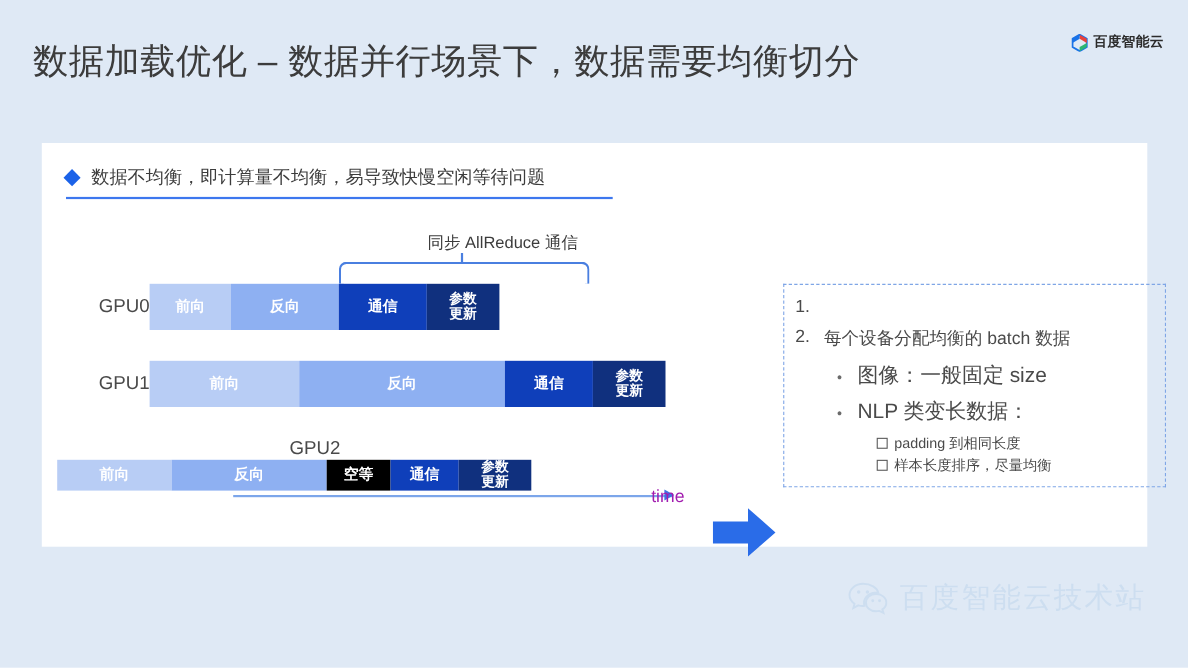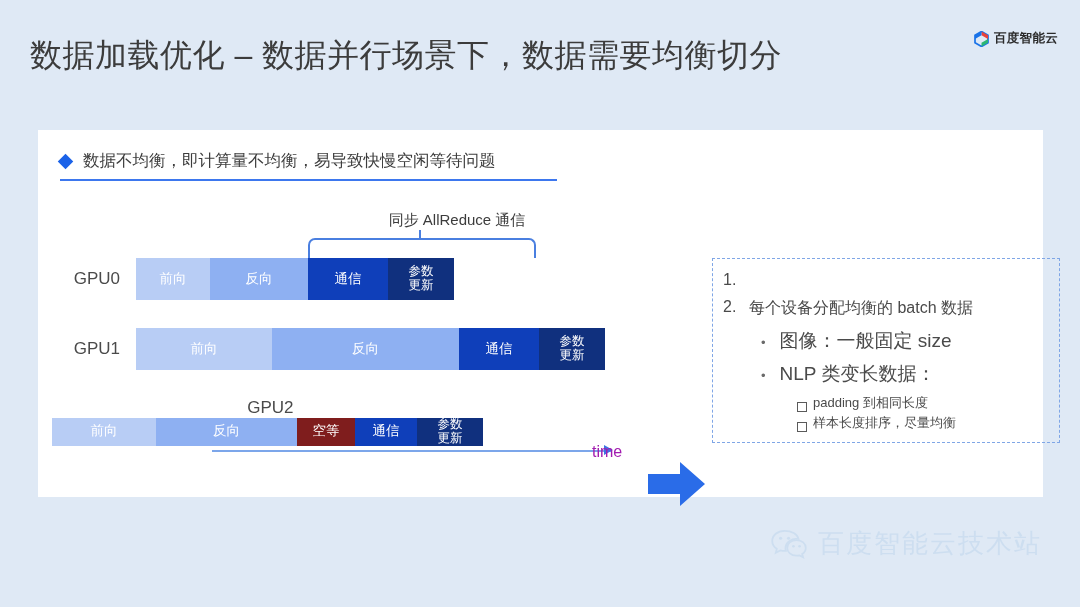--- a/index.html
+++ b/index.html
@@ -43,28 +43,29 @@
   }
   .bracket{
     position:absolute;left:256px;top:108px;width:224px;height:18px;
     border:2px solid #4a7fe0;border-bottom:none;
     border-top-left-radius:7px;border-top-right-radius:7px;
   }
   .bracket-stem{position:absolute;left:367px;top:100px;width:2px;height:10px;background:#4a7fe0;}
 
   .gpu-row{position:absolute;left:0;height:42px;display:flex;align-items:center;}
   .gpu-label{
-    width:84px;text-align:right;padding-right:16px;box-sizing:border-box;
+    width:84px;text-align:right;padding-right:0;box-sizing:border-box;
     font-size:17px;color:#4a4a4a;
   }
   .track{display:flex;height:42px;}
   .seg{
     display:flex;align-items:center;justify-content:center;
     color:#ffffff;font-size:13.5px;line-height:1.1;text-align:right;
     box-sizing:border-box;
+    font-weight:bold;
   }
   .seg.two-line{font-size:12.5px;}
 
   
   #time-axis{position:absolute;left:160px;top:320px;width:400px;height:2px;background:#7ca6ea;}
   #time-arrow{
     position:absolute;left:552px;top:315px;width:0;height:0;
     border-left:9px solid #3f73e3;border-top:5px solid transparent;border-bottom:5px solid transparent;
   }
   #time-label{position:absolute;left:540px;top:313px;font-size:16px;color:#a21caf;}
@@ -76,21 +77,21 @@
   #notes-box{
     position:absolute;left:674px;top:128px;width:348px;height:185px;
     border:1px dashed #7fa6e6;box-sizing:border-box;padding:12px 10px 8px 10px;
   }
   .note-item{display:flex;gap:10px;margin-bottom:9px;}
   .note-num{font-size:16px;color:#4a4a4a;min-width:16px;}
   .note-txt{font-size:16px;color:#4a4a4a;white-space:nowrap;}
   .sub-item{display:flex;gap:14px;margin:0 0 7px 38px;align-items:baseline;}
   .sub-dot{font-size:13px;color:#6a6a6a;line-height:1;}
   .sub-txt{font-size:19px;color:#4a4a4a;white-space:nowrap;}
-  .leaf-item{display:flex;gap:6px;margin:0 0 2px 74px;align-items:flex-end;}
+  .leaf-item{display:flex;gap:6px;margin:0 0 2px 74px;align-items:center;}
   .leaf-box{
     display:inline-block;width:8px;height:8px;border:1.4px solid #5a5a5a;flex:none;
   }
   .leaf-txt{font-size:13px;color:#4a4a4a;white-space:nowrap;}
 
   
   #footer{position:absolute;left:0;top:520px;width:1080px;height:60px;}
   #wechat-badge{position:absolute;right:38px;top:6px;display:flex;align-items:center;gap:11px;}
   #wechat-icon{width:36px;height:30px;display:block;}
   #wechat-text{font-size:26px;color:#cddef0;letter-spacing:2px;white-space:nowrap;}
@@ -142,21 +143,21 @@
             <div class="seg" style="width: 187px; background: rgb(142, 176, 242);">反向</div>
             <div class="seg" style="width: 80px; background: rgb(15, 63, 186);">通信</div>
             <div class="seg two-line" style="width: 66px; background: rgb(16, 48, 126);">参数<br>更新</div>
           </div>
         </div>
         <div class="gpu-row" style="top: 268px; flex-direction: column;">
           <div class="gpu-label">GPU2</div>
           <div class="track">
             <div class="seg" style="width: 104px; background: rgb(184, 205, 245);">前向</div>
             <div class="seg" style="width: 141px; background: rgb(142, 176, 242);">反向</div>
-            <div class="seg" style="width: 58px; background: #7f1d1d;">空等</div>
+            <div class="seg" style="width: 58px; background: #000000;">空等</div>
             <div class="seg" style="width: 62px; background: rgb(15, 63, 186);">通信</div>
             <div class="seg two-line" style="width: 66px; background: rgb(16, 48, 126);">参数<br>更新</div>
           </div>
         </div>
       </div>
 
     <div id="time-axis"></div>
     <div id="time-arrow"></div>
     <div id="time-label">time</div>
   </div>

